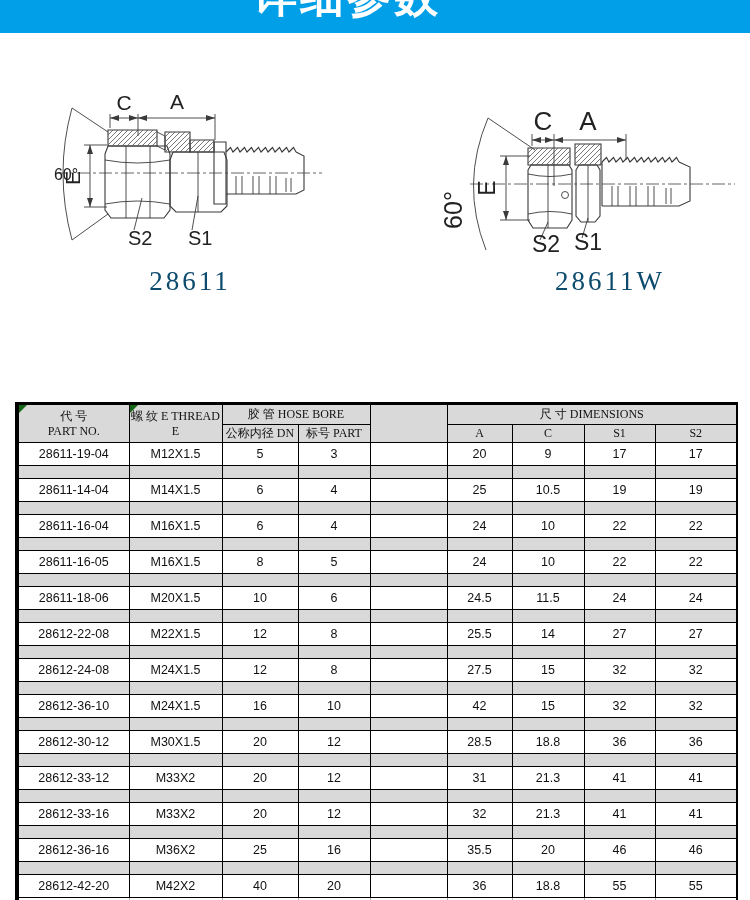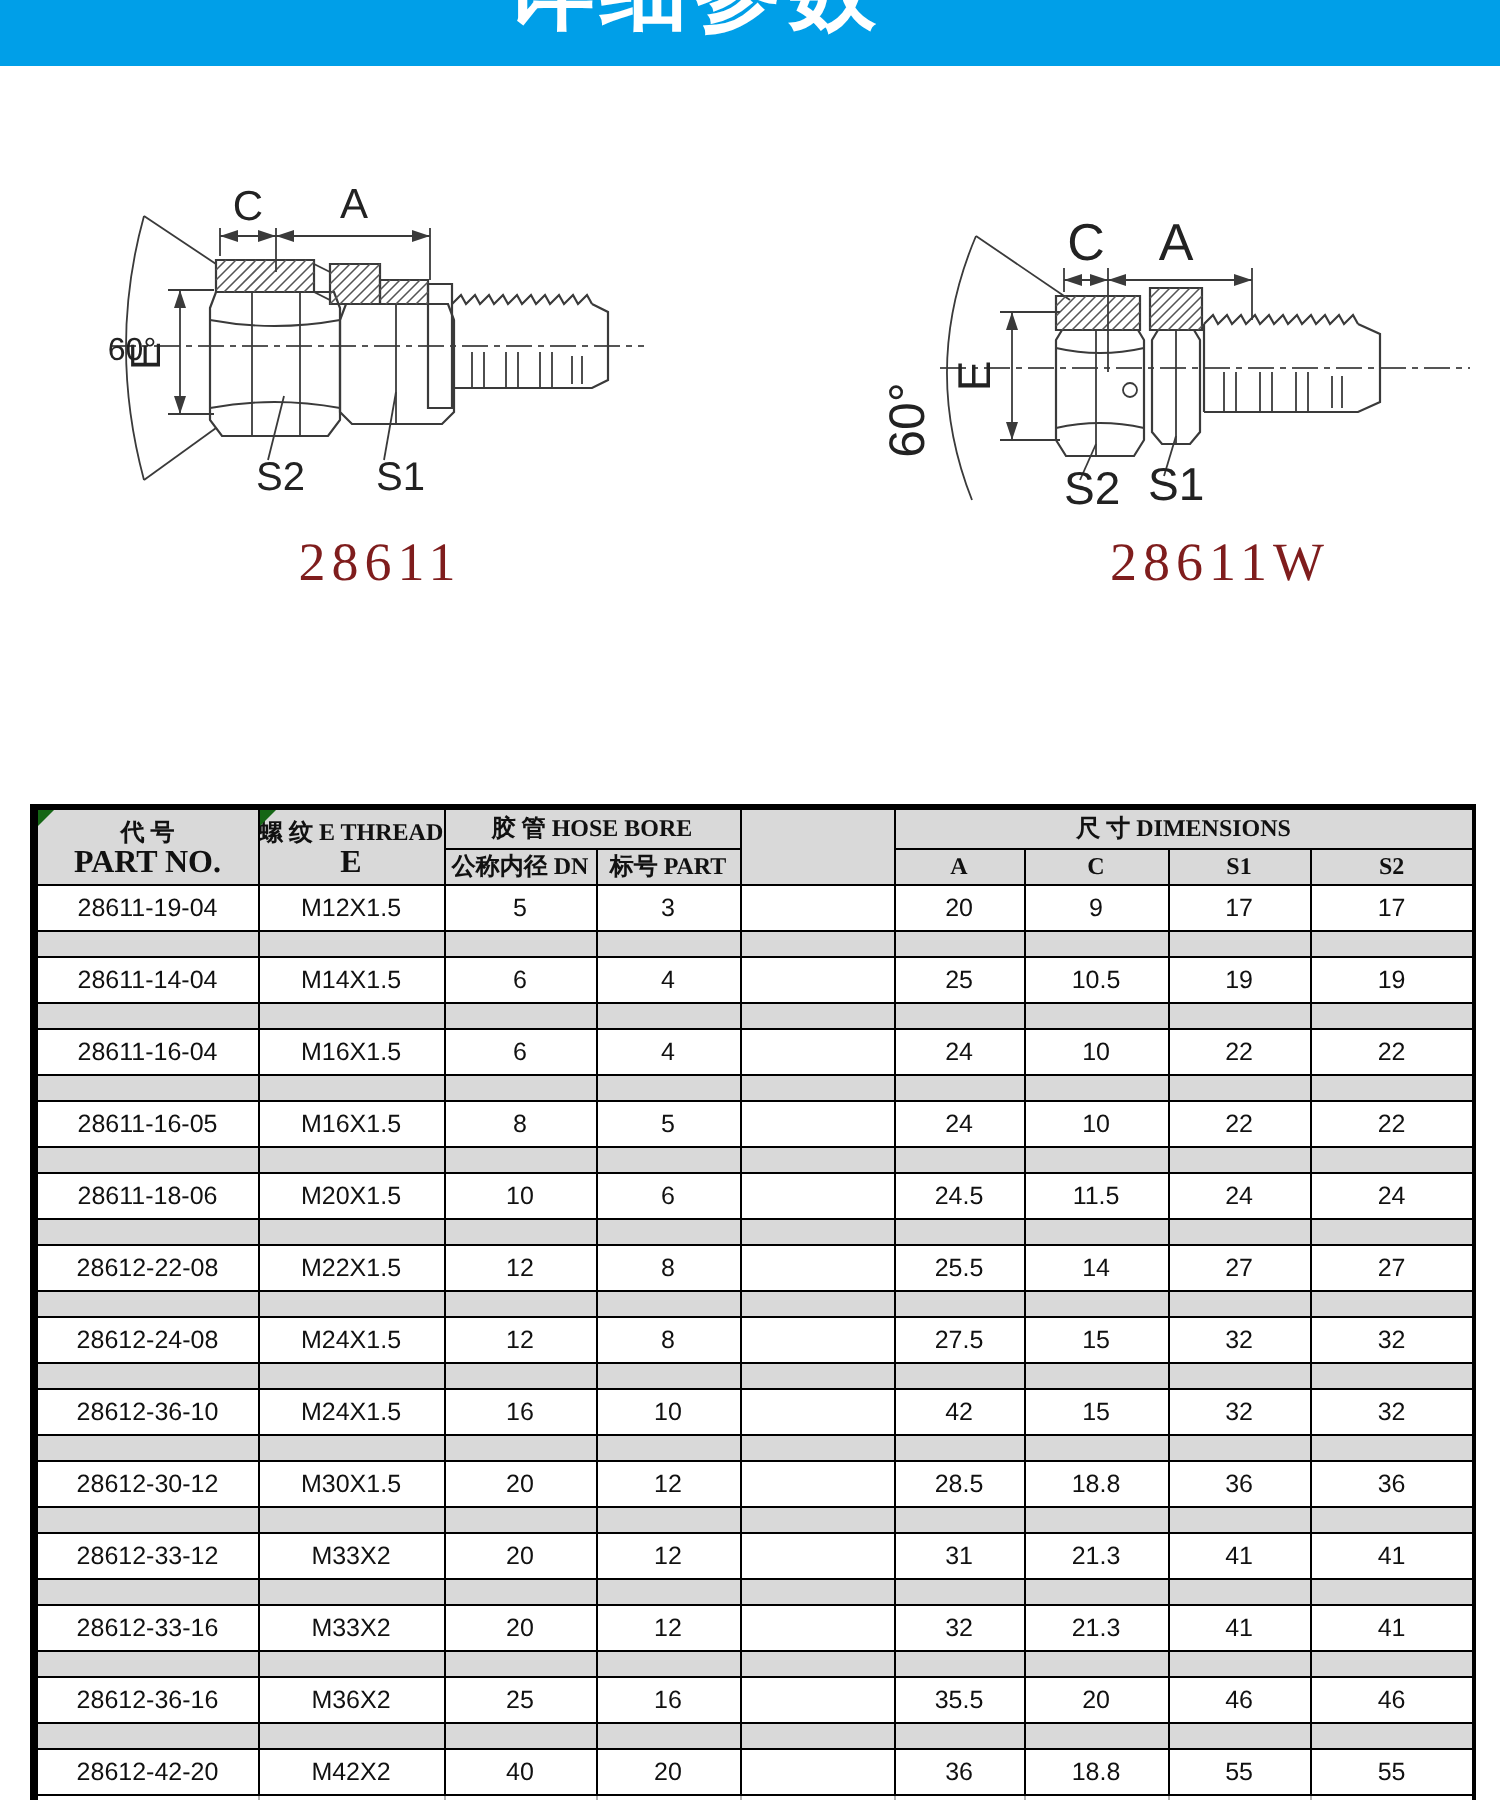--- a/index.html
+++ b/index.html
@@ -15,38 +15,38 @@
   .drawing{position:absolute;top:80px;}
   #d1{left:50px;}
   #d2{left:440px;}
   .drawing line,.drawing path,.drawing polyline,.drawing circle{stroke:#3a3a3a;fill:none;stroke-width:1.1;}
   .drawing .thin{stroke-width:.9;}
   .drawing .center{stroke-dasharray:13 3 3 3;stroke-width:.9;stroke:#555;}
   .drawing .hatch line{stroke:#555;stroke-width:.8;}
   .drawing text{fill:#222;stroke:none;font-family:"Liberation Sans",sans-serif;}
   .drawing .arrow{fill:#3a3a3a;stroke:none;}
   .caption{position:absolute;top:264px;height:34px;font-family:"Liberation Serif",serif;
-           font-size:27px;letter-spacing:3px;color:#7f1d1d;text-align:center;line-height:34px;}
+           font-size:27px;letter-spacing:3px;color:#0c4a6e;text-align:center;line-height:34px;}
   .caption-left{left:50px;width:280px;}
   .caption-right{left:460px;width:300px;}
   .note{position:absolute;left:470px;top:341px;font-size:18px;line-height:21px;color:#1a1a1a;
         letter-spacing:1px;white-space:nowrap;}
 
   
   table.spec{position:absolute;left:15px;top:402px;width:720px;border-collapse:collapse;
              table-layout:fixed;border:2px solid #000;border-left-width:4px;border-top-width:3px;}
   table.spec th,table.spec td{border:1px solid #000;padding:0;text-align:center;vertical-align:middle;
              overflow:hidden;white-space:nowrap;}
-  table.spec thead th{background:#d9d9d9;font-weight:bold;font-family:"Liberation Serif",serif;
+  table.spec thead th{background:#d9d9d9;font-weight:normal;font-family:"Liberation Serif",serif;
              font-size:12px;color:#111;}
   table.spec thead tr:first-child th{height:19px;}
   table.spec thead tr:last-child th{height:16px;}
   th.th-main{position:relative;}
   th.th-main .zh{font-size:12px;line-height:16px;}
-  th.th-main .en{font-size:16px;line-height:15px;}
+  th.th-main .en{font-size:12px;line-height:15px;}
   .tri{position:absolute;top:0;left:0;width:0;height:0;
        border-top:8px solid #156615;border-right:8px solid transparent;}
   tr.data-row td{height:22px;background:#ffffff;font-size:12.5px;color:#111;
        font-family:"Liberation Sans",sans-serif;}
   tr.spacer-row td{height:12px;background:#d9d9d9;}
   tr.partial-row td{height:12px;background:#ffffff;border-color:#b0b0b0;border-top:1px solid #000;}
 </style>
 </head>
 <body>
 

